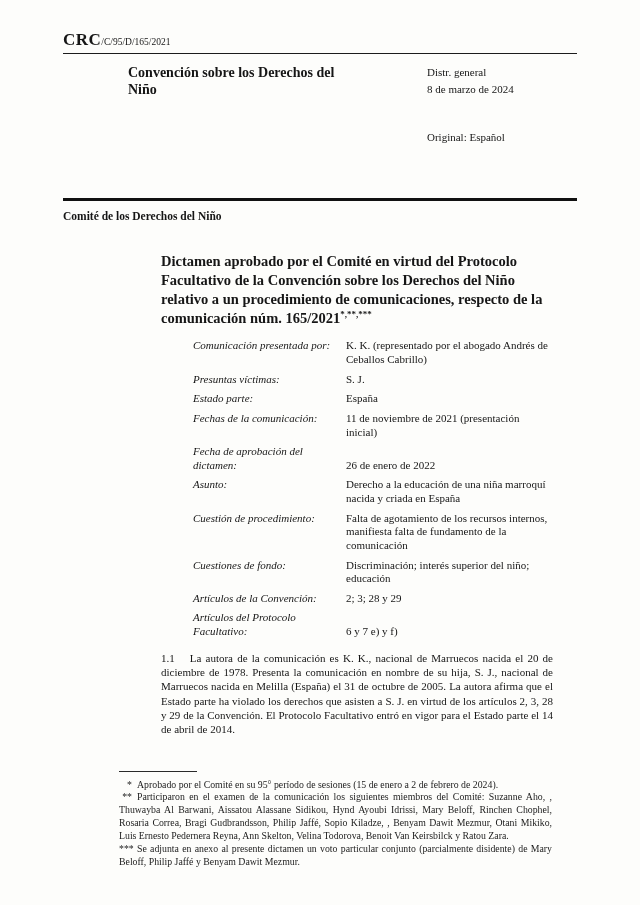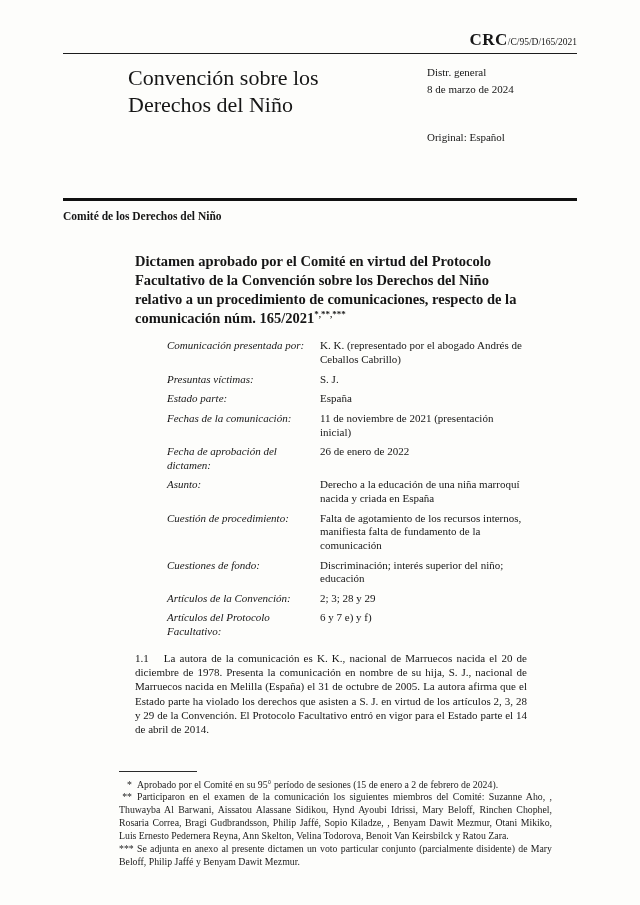--- a/index.html
+++ b/index.html
@@ -8,43 +8,43 @@
     position: relative;
     width: 640px;
     height: 905px;
     background: #fdfdfb;
     font-family: "Liberation Serif", serif;
     color: #161616;
     padding: 30px 63px 0 63px;
     overflow: hidden;
   }
   
-  .doc-symbol { text-align: right; white-space: nowrap; }
+  .doc-symbol { white-space: nowrap; }
   .doc-symbol .prefix { font-weight: bold; font-size: 17px; letter-spacing: 0.5px; }
   .doc-symbol .suffix { font-size: 9.5px; }
   .thin-rule { border-bottom: 1.5px solid #1c1c1c; margin-top: 3px; }
 
   
   .masthead { display: flex; justify-content: space-between; margin-top: 10px; padding-left: 65px; height: 134px; }
-  .org-title { font-size: 22px; font-weight: normal; line-height: 1.24; max-width: 215px; }
+  .org-title { font-size: 14px; font-weight: bold; line-height: 1.24; max-width: 215px; }
   .distr { font-size: 11px; line-height: 1.5; width: 150px; }
   .distr .original-line { margin-top: 32px; }
 
   .thick-rule { border-bottom: 3px solid #111; }
   .committee { font-weight: bold; font-size: 11.5px; margin-top: 9px; }
 
-  .content { margin-left: 72px; width: 392px; }
+  .content { margin-left: 98px; width: 392px; }
   .doc-title { font-size: 14.5px; font-weight: bold; line-height: 1.3; margin-top: 30px; }
   .doc-title sup { font-size: 9px; line-height: 0; }
 
   .case-table { margin: 12px 0 0 32px; }
   .case-row { display: flex; margin-bottom: 6px; font-size: 11px; line-height: 1.24; font-family: Liberation Serif, serif; }
   .case-row .label { width: 153px; flex: none; font-style: italic; padding-right: 10px; }
   .case-row .value { flex: 1; }
-  .case-row.bottom-align { align-items: flex-start; }
+  .case-row.bottom-align { align-items: flex-end; }
 
   .para { font-size: 11px; line-height: 1.3; text-align: justify; margin-top: 12px; }
   .para-num { display: inline-block; margin-right: 15px; }
 
   
   .footnotes { position: absolute; left: 79px; right: 88px; bottom: 36px; }
   .fn-rule { width: 78px; border-bottom: 1px solid #2a2a2a; margin-left: 40px; margin-bottom: 7px; }
   .footnote { margin-left: 40px; font-size: 9.8px; line-height: 1.32; text-align: justify; color: #1b1b1b; }
   .fn-marker { display: inline-block; width: 13px; text-align: right; margin-right: 5px; }
 </style>

